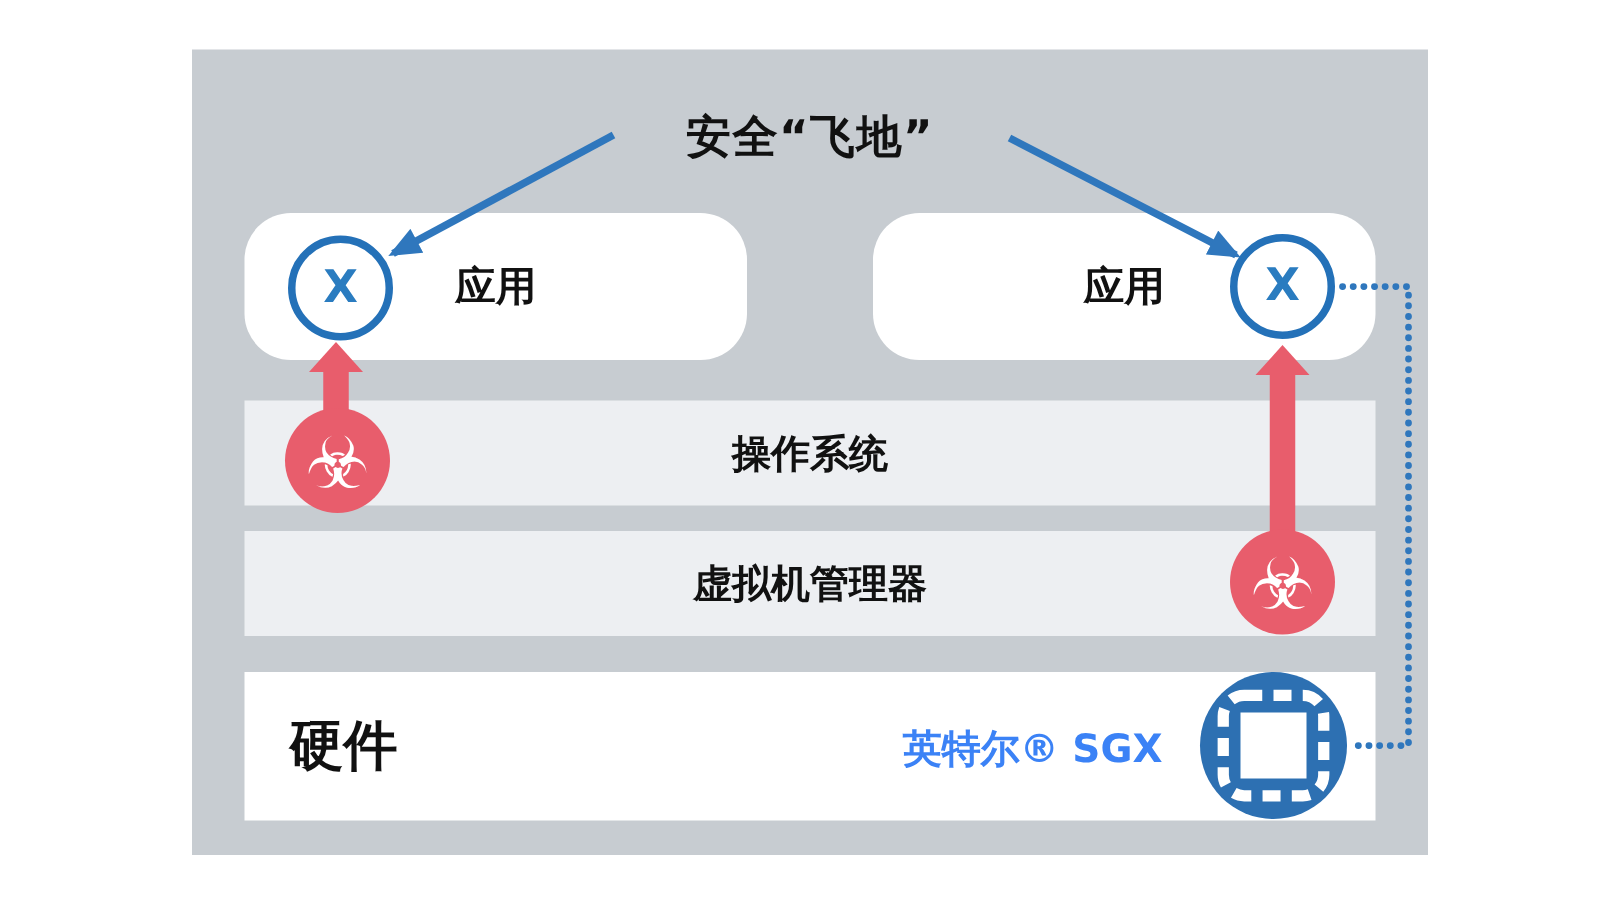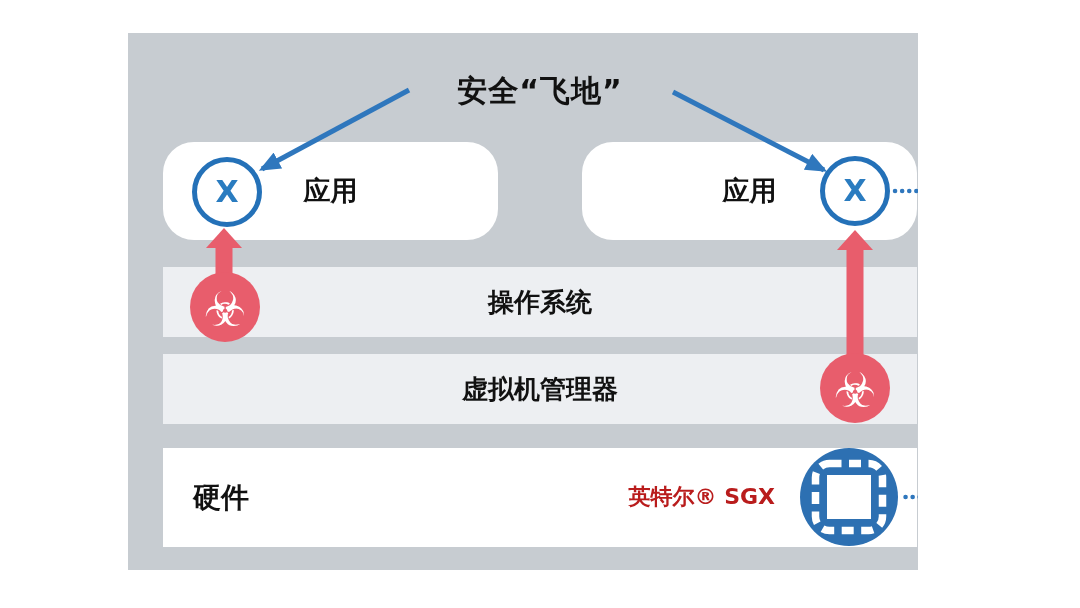--- a/index.html
+++ b/index.html
@@ -1,54 +1,54 @@
 <!DOCTYPE html>
 <html><head>
 <meta charset="utf-8">
 <style>
   html,body{margin:0;padding:0;background:#ffffff;}
   body{font-family:"DejaVu Sans","Liberation Sans",sans-serif;}
-  .canvas{position:relative;width:918px;height:608px;background:#ffffff;overflow:hidden;}
+  .canvas{position:relative;width:1080px;height:608px;background:#ffffff;overflow:hidden;}
 
   .container{position:absolute;left:128px;top:33px;width:824px;height:537px;background:#c7ccd1;}
 
   .title{position:absolute;left:128px;top:71px;width:824px;text-align:center;
          font-size:30px;font-weight:bold;color:#111;letter-spacing:1px;}
 
   .box{position:absolute;background:#ffffff;display:flex;align-items:center;justify-content:center;border-radius:31px;}
   .app-left{left:163px;top:142px;width:335px;height:98px;}
   .app-right{left:582px;top:142px;width:335px;height:98px;}
   .box-label{font-size:27px;font-weight:bold;color:#111;}
 
   .layer{position:absolute;left:163px;width:754px;background:#edeff2;
          display:flex;align-items:center;justify-content:center;}
   .layer-os{top:267px;height:70px;}
   .layer-hv{top:354px;height:70px;}
   .layer-hw{top:448px;height:99px;background:#ffffff;justify-content:flex-start;}
   .layer-label{font-size:26px;font-weight:bold;color:#111;}
-  .hw-label{padding-left:30px;font-size:28px;}
+  .hw-label{padding-left:30px;font-size:36px;}
 
   .overlay{position:absolute;left:0;top:0;width:1080px;height:608px;pointer-events:none;}
 
   .xcircle{position:absolute;width:70px;height:70px;border-radius:50%;
            background:#ffffff;border:5px solid #2471b8;box-sizing:border-box;
            display:flex;align-items:center;justify-content:center;}
   .xc-left{left:192px;top:157px;}
   .xc-right{left:820px;top:156px;}
   .x-mark{font-size:30px;font-weight:bold;color:#2a7cc0;line-height:1;}
 
   .bio{position:absolute;width:70px;height:70px;border-radius:50%;background:#e85d6c;
        display:flex;align-items:center;justify-content:center;}
   .bio-left{left:190px;top:272px;}
   .bio-right{left:820px;top:353px;}
   .bio-glyph{color:#ffffff;font-size:48px;line-height:1;transform:translateY(2px);
              font-family:"DejaVu Sans",sans-serif;}
 
   .sgx-label{position:absolute;left:515px;top:482px;width:260px;text-align:right;
-             font-size:22px;font-weight:bold;color:#b91c1c;}
+             font-size:26px;font-weight:bold;color:#3b82f6;}
   .sgx-circle{position:absolute;left:800px;top:448px;width:98px;height:98px;border-radius:50%;
               background:#2d70b2;display:flex;align-items:center;justify-content:center;}
   .chip-svg{width:98px;height:98px;display:block;}
 </style>
 </head>
 <body>
 
 <div class="canvas">
 
   <div class="container"></div>

